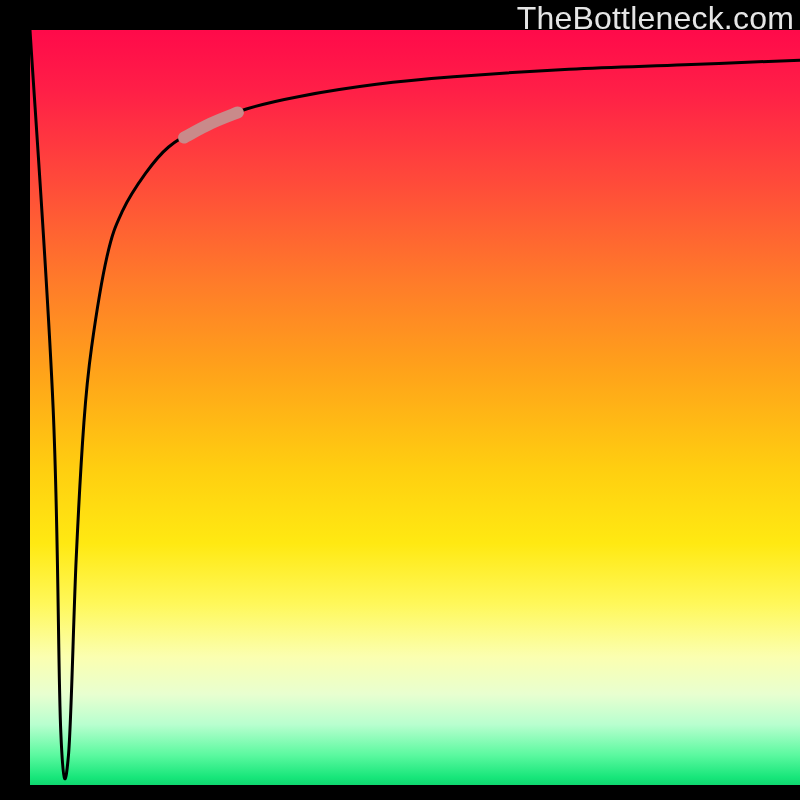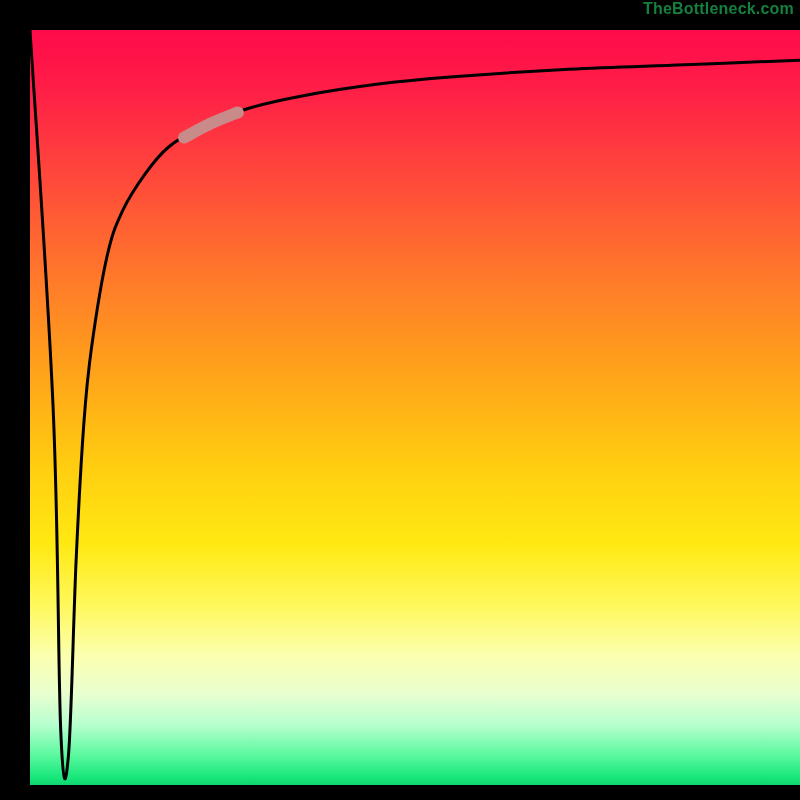--- a/index.html
+++ b/index.html
@@ -14,23 +14,23 @@
   .frame {
     position: relative;
     width: 800px;
     height: 800px;
     background: #000;
   }
   .watermark {
     position: absolute;
     top: 0;
     right: 6px;
-    color: #15803d;
-    font-size: 16px;
-    font-weight: 700;
+    color: #e5e5e5;
+    font-size: 32px;
+    font-weight: 400;
     letter-spacing: 0.2px;
     user-select: none;
   }
   .plot {
     position: absolute;
     left: 30px;
     top: 30px;
     width: 770px;
     height: 755px;
   }

